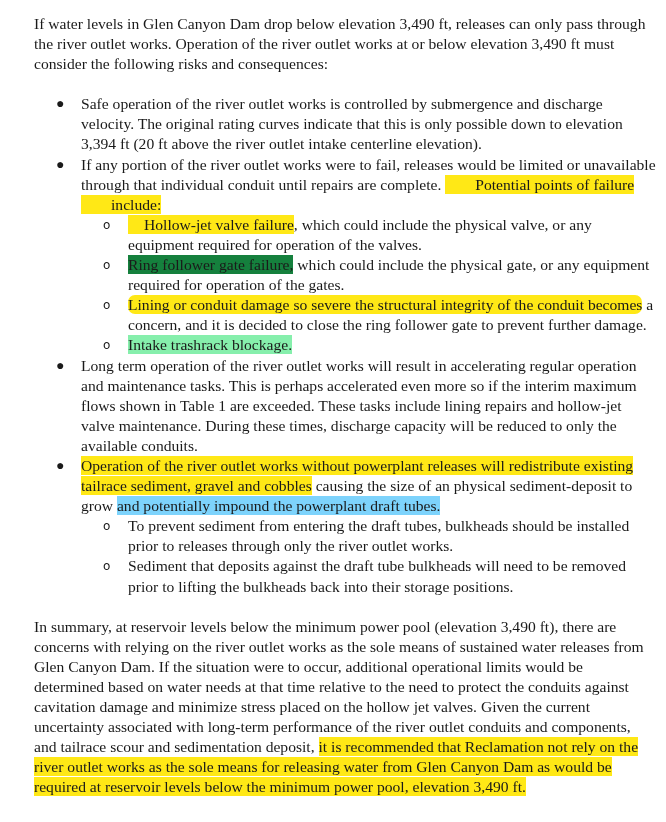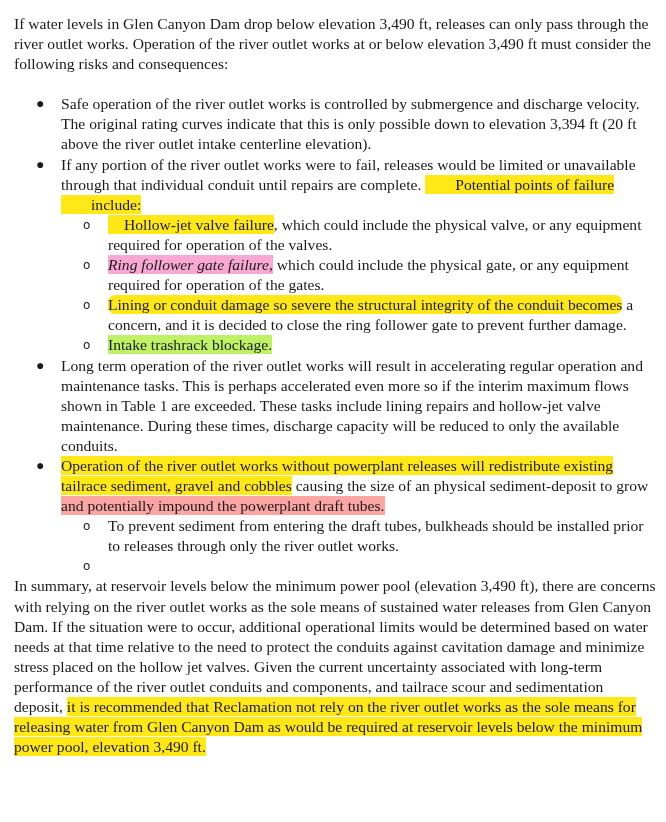--- a/index.html
+++ b/index.html
@@ -1,21 +1,21 @@
 <!DOCTYPE html>
 <html><head>
 <meta charset="utf-8">
 <style>
   html, body { margin: 0; padding: 0; background: #ffffff; }
   body {
     width: 666px; height: 822px; overflow: hidden;
     font-family: "Liberation Serif", "DejaVu Serif", serif;
     font-size: 15.6px; line-height: 20.1px; color: #1a1a1a;
   }
-  .page { position: relative; padding: 14px 10px 0 14px; }
+  .page { position: relative; padding: 14px 10px 0 14px; margin-left: 20px; }
   p { margin: 0; }
   .intro { margin-bottom: 20px; }
   ul.bullets { list-style: none; margin: 0; padding: 0; }
   ul.bullets > li { position: relative; padding-left: 47px; margin: 0; }
   ul.bullets > li > .bullet {
     position: absolute; left: 22px; top: 0; font-size: 14px;
   }
   ul.sub { list-style: none; margin: 0; padding: 0; }
   ul.sub > li { position: relative; padding-left: 47px; margin-left: 47px; margin-right: 0; }
   ul.sub > li > .circ {
@@ -39,47 +39,48 @@
     <li>
       <span class="bullet">●</span>
       <span>If any portion of the river outlet works were to fail, releases would be limited or unavailable through that individual conduit until repairs are complete.  </span><span class="hl" style="background: rgb(255, 232, 22); padding-left: 30px;">Potential points of failure include:</span>
       <ul class="sub" style="margin-left:-47px;">
         <li>
           <span class="circ">o</span>
           <span class="hl" style="background: rgb(255, 232, 22); padding-left: 16px;">Hollow-jet valve failure</span><span>, which could include the physical valve, or any equipment required for operation of the valves.</span>
         </li>
         <li>
           <span class="circ">o</span>
-          <span class="hl" style="background: #f9a8d4; font-style: italic;">Ring follower gate failure,</span><span> which could include the physical gate, or any equipment required for operation of the gates.</span>
+          <span class="hl" style="background: #15803d;">Ring follower gate failure,</span><span> which could include the physical gate, or any equipment required for operation of the gates.</span>
         </li>
         <li>
           <span class="circ">o</span>
           <span class="hl" style="background: rgb(255, 232, 22); border-radius: 7px;">Lining or conduit damage so severe the structural integrity of the conduit becomes</span><span> a concern, and it is decided to close the ring follower gate to prevent further damage.</span>
         </li>
         <li>
           <span class="circ">o</span>
-          <span class="hl" style="background: #bef264;">Intake trashrack blockage.</span>
+          <span class="hl" style="background: #86efac;">Intake trashrack blockage.</span>
         </li>
       </ul>
     </li>
 
     <li>
       <span class="bullet">●</span>
       <span>Long term operation of the river outlet works will result in accelerating regular operation and maintenance tasks. This is perhaps accelerated even more so if the interim maximum flows shown in Table 1 are exceeded.  These tasks include lining repairs and hollow-jet valve maintenance.  During these times, discharge capacity will be reduced to only the available conduits.</span>
     </li>
 
     <li>
       <span class="bullet">●</span>
-      <span class="hl" style="background: rgb(255, 232, 22);">Operation of the river outlet works without powerplant releases will redistribute existing tailrace sediment, gravel and cobbles</span><span> causing the size of an physical sediment-deposit to grow </span><span class="hl" style="background: #fca5a5;">and potentially impound the powerplant draft tubes.</span>
+      <span class="hl" style="background: rgb(255, 232, 22);">Operation of the river outlet works without powerplant releases will redistribute existing tailrace sediment, gravel and cobbles</span><span> causing the size of an physical sediment-deposit to grow </span><span class="hl" style="background: #7dd3fc;">and potentially impound the powerplant draft tubes.</span>
       <ul class="sub" style="margin-left:-47px;">
         <li>
           <span class="circ">o</span>
           <span>To prevent sediment from entering the draft tubes, bulkheads should be installed prior to releases through only the river outlet works.</span>
         </li>
         <li>
           <span class="circ">o</span>
+          <span>Sediment that deposits against the draft tube bulkheads will need to be removed prior to lifting the bulkheads back into their storage positions.</span>
         </li>
       </ul>
     </li>
   </ul>
 
   <p class="summary"><span>In summary, at reservoir levels below the minimum power pool (elevation 3,490 ft), there are concerns with relying on the river outlet works as the sole means of sustained water releases from Glen Canyon Dam. If the situation were to occur, additional operational limits would be determined based on water needs at that time relative to the need to protect the conduits against cavitation damage and minimize stress placed on the hollow jet valves.  Given the current uncertainty associated with long-term performance of the river outlet conduits and components, and tailrace scour and sedimentation deposit, </span><span class="hl" style="background: rgb(255, 232, 22);">it is recommended that Reclamation not rely on the river outlet works as the sole means for releasing water from Glen Canyon Dam as would be required at reservoir levels below the minimum power pool, elevation 3,490 ft.</span></p>
 </div>
 
 </body></html>

